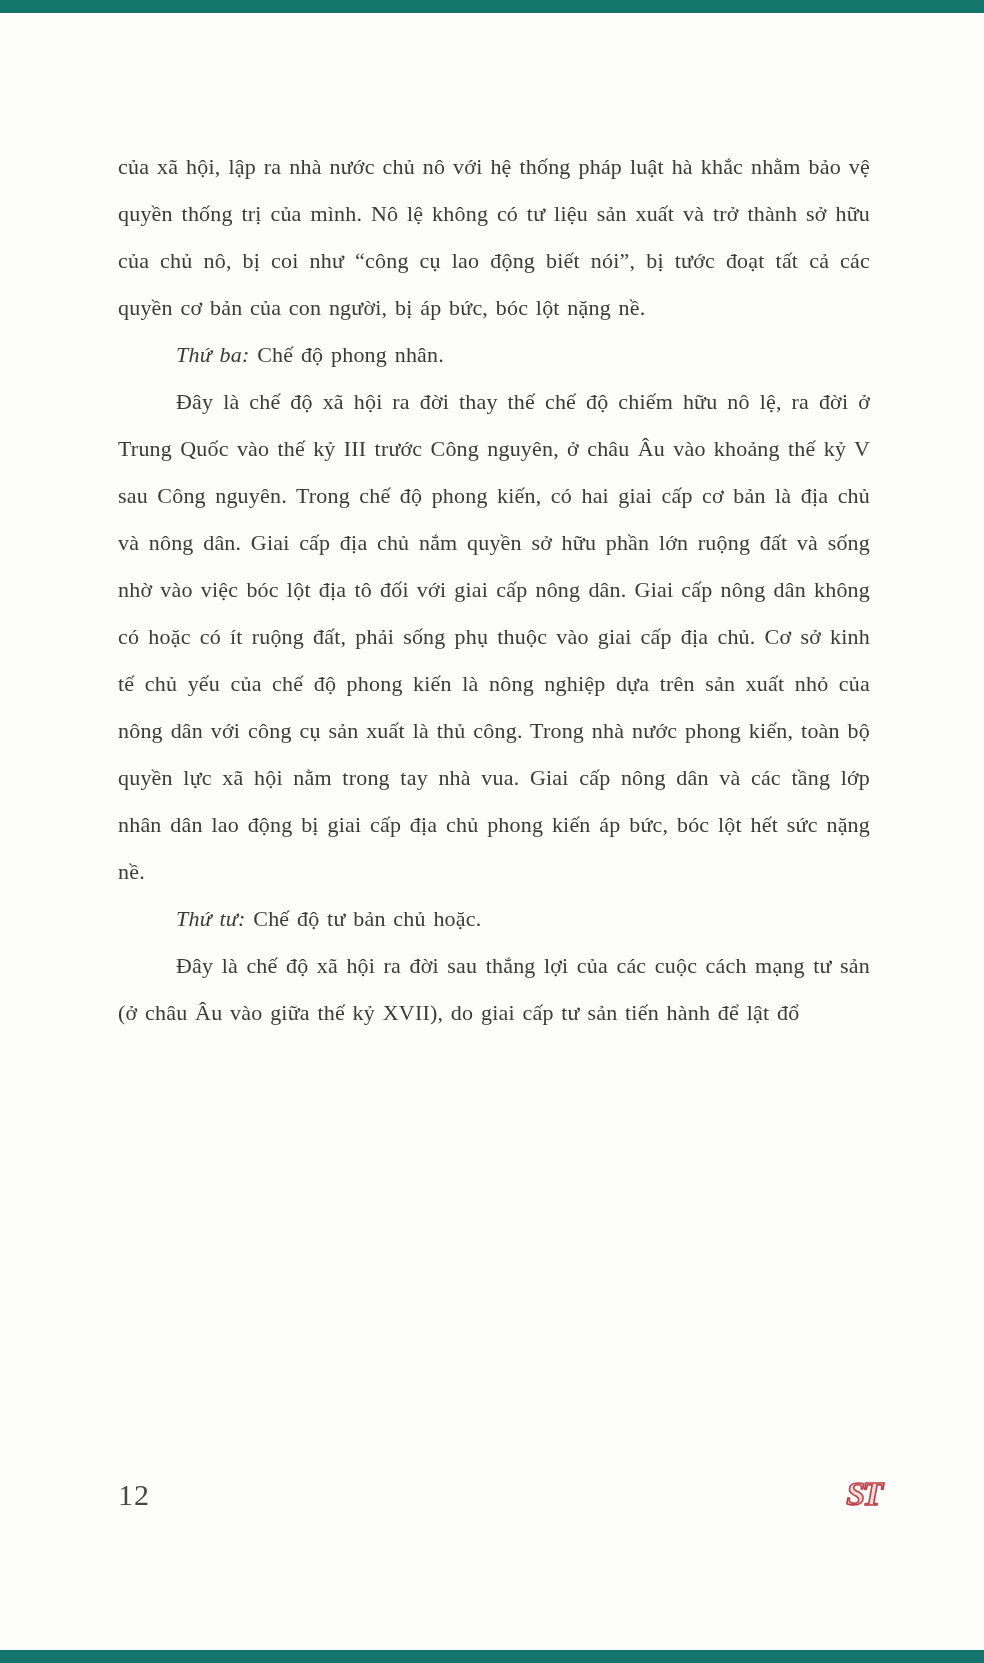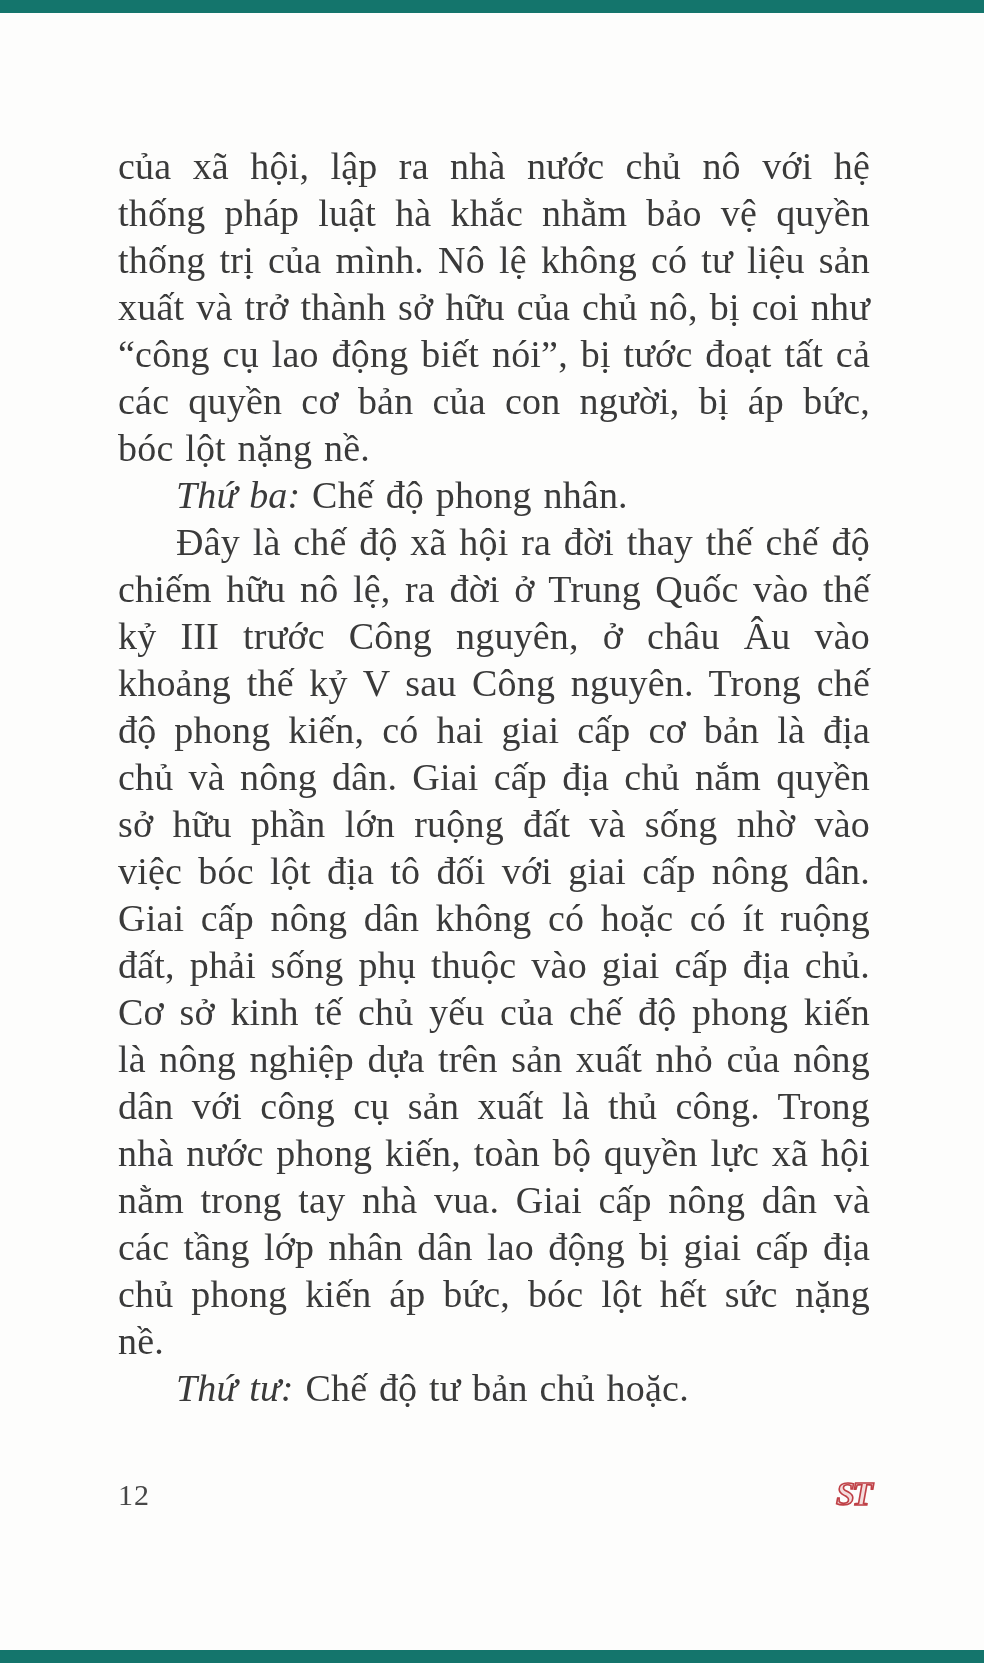--- a/index.html
+++ b/index.html
@@ -24,21 +24,21 @@
     height: 13px;
   }
   .edge-bar.top { top: 0; }
   .edge-bar.bottom { bottom: 0; }
 
   .text-block {
     position: absolute;
     left: 118px;
     top: 143px;
     width: 752px;
-    font-size: 38px;
+    font-size: 22px;
     line-height: 47px;
     text-align: justify;
     letter-spacing: 0.2px;
     word-spacing: 2px;
   }
   .para {
     margin: 0;
     text-indent: 58px;
   }
   .para.no-indent {
@@ -63,21 +63,21 @@
     letter-spacing: 1px;
   }
   .publisher-logo {
     position: absolute;
     right: 0;
     top: -8px;
     width: 44px;
     height: 48px;
     display: flex;
     align-items: center;
-    justify-content: flex-start;
+    justify-content: flex-end;
   }
   .publisher-logo span {
     font-family: "Liberation Serif", serif;
     font-weight: bold;
     font-style: italic;
     font-size: 34px;
     color: #f3dcdc;
     -webkit-text-stroke: 1.6px #bf4046;
     text-shadow: 0 0 1px #bf4046;
     letter-spacing: -3px;
@@ -92,20 +92,21 @@
 
   <main class="text-block">
     <p class="para no-indent">của xã hội, lập ra nhà nước chủ nô với hệ thống pháp luật hà khắc nhằm bảo vệ quyền thống trị của mình. Nô lệ không có tư liệu sản xuất và trở thành sở hữu của chủ nô, bị coi như “công cụ lao động biết nói”, bị tước đoạt tất cả các quyền cơ bản của con người, bị áp bức, bóc lột nặng nề.</p>
 
     <p class="para"><em>Thứ ba:</em><span> Chế độ phong nhân.</span></p>
 
     <p class="para">Đây là chế độ xã hội ra đời thay thế chế độ chiếm hữu nô lệ, ra đời ở Trung Quốc vào thế kỷ III trước Công nguyên, ở châu Âu vào khoảng thế kỷ V sau Công nguyên. Trong chế độ phong kiến, có hai giai cấp cơ bản là địa chủ và nông dân. Giai cấp địa chủ nắm quyền sở hữu phần lớn ruộng đất và sống nhờ vào việc bóc lột địa tô đối với giai cấp nông dân. Giai cấp nông dân không có hoặc có ít ruộng đất, phải sống phụ thuộc vào giai cấp địa chủ. Cơ sở kinh tế chủ yếu của chế độ phong kiến là nông nghiệp dựa trên sản xuất nhỏ của nông dân với công cụ sản xuất là thủ công. Trong nhà nước phong kiến, toàn bộ quyền lực xã hội nằm trong tay nhà vua. Giai cấp nông dân và các tầng lớp nhân dân lao động bị giai cấp địa chủ phong kiến áp bức, bóc lột hết sức nặng nề.</p>
 
     <p class="para"><em>Thứ tư:</em><span> Chế độ tư bản chủ hoặc.</span></p>
 
+    <p class="para">Đây là chế độ xã hội ra đời sau thắng lợi của các cuộc cách mạng tư sản (ở châu Âu vào giữa thế kỷ XVII), do giai cấp tư sản tiến hành để lật đổ</p>
   </main>
 
   <div class="footer-row">
     <span class="page-number">12</span>
     <div class="publisher-logo">
       <span>ST</span>
     </div>
   </div>
 
   <div class="edge-bar bottom" style="background: rgb(20, 117, 108);"></div>

